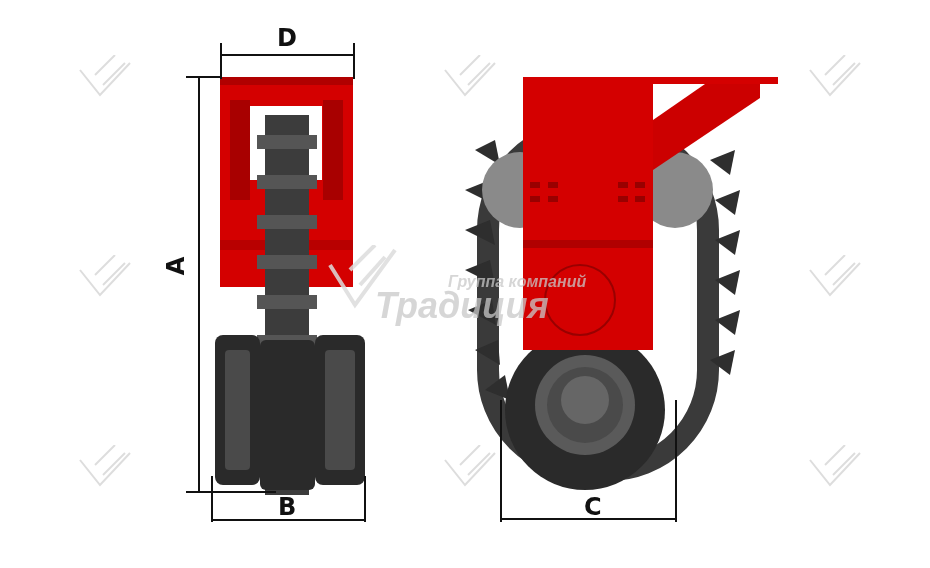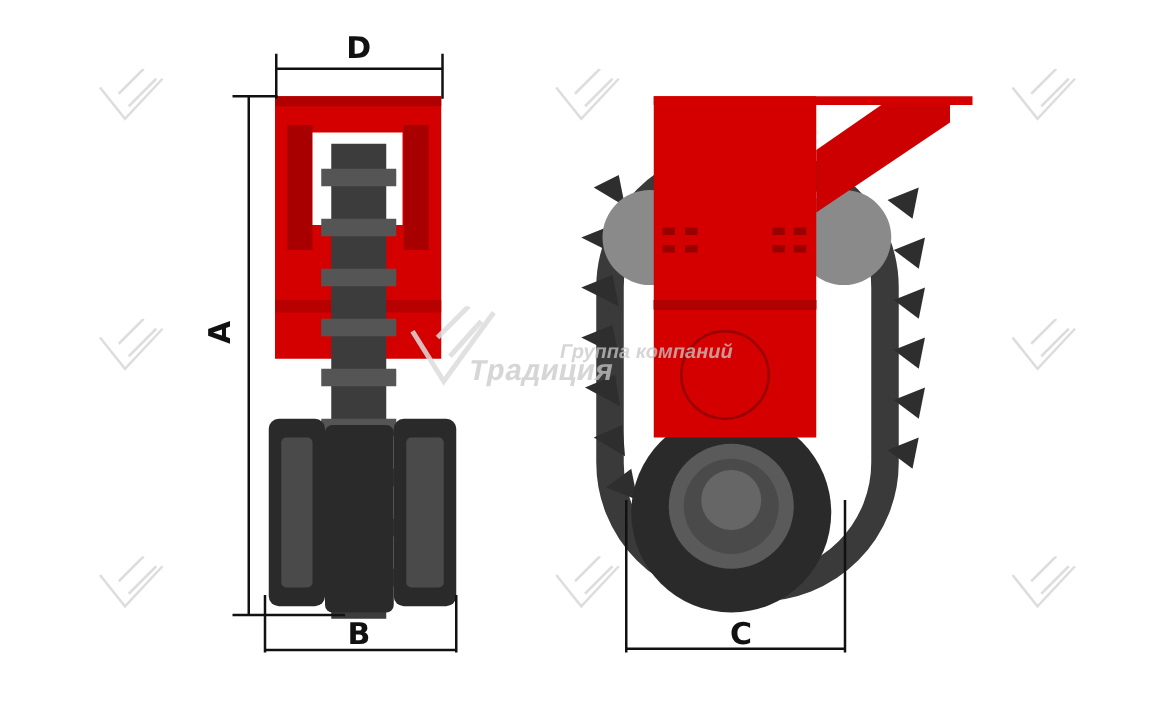--- a/index.html
+++ b/index.html
@@ -175,13 +175,13 @@
 <div class="dimlabel" style="left:584px;top:495px;">C</div>
 
 <svg class="abs" style="left:325px;top:245px" width="80" height="70" viewBox="0 0 80 70">
     <g stroke="rgba(220,220,220,0.85)" stroke-width="4" fill="none">
       <path d="M5 20 L30 60 L70 5"></path>
       <path d="M25 25 L50 0"></path>
       <path d="M35 40 L60 12"></path>
     </g>
   </svg>
 <div class="watermark-text" style="left:448px;top:273px;font-size:16px;">Группа компаний</div>
-<div class="watermark-text" style="left:375px;top:285px;font-size:24px;font-family:Liberation Mono, monospace;">Традиция</div>
+<div class="watermark-text" style="left:375px;top:285px;font-size:36px;">Традиция</div>
 
 </body></html>

